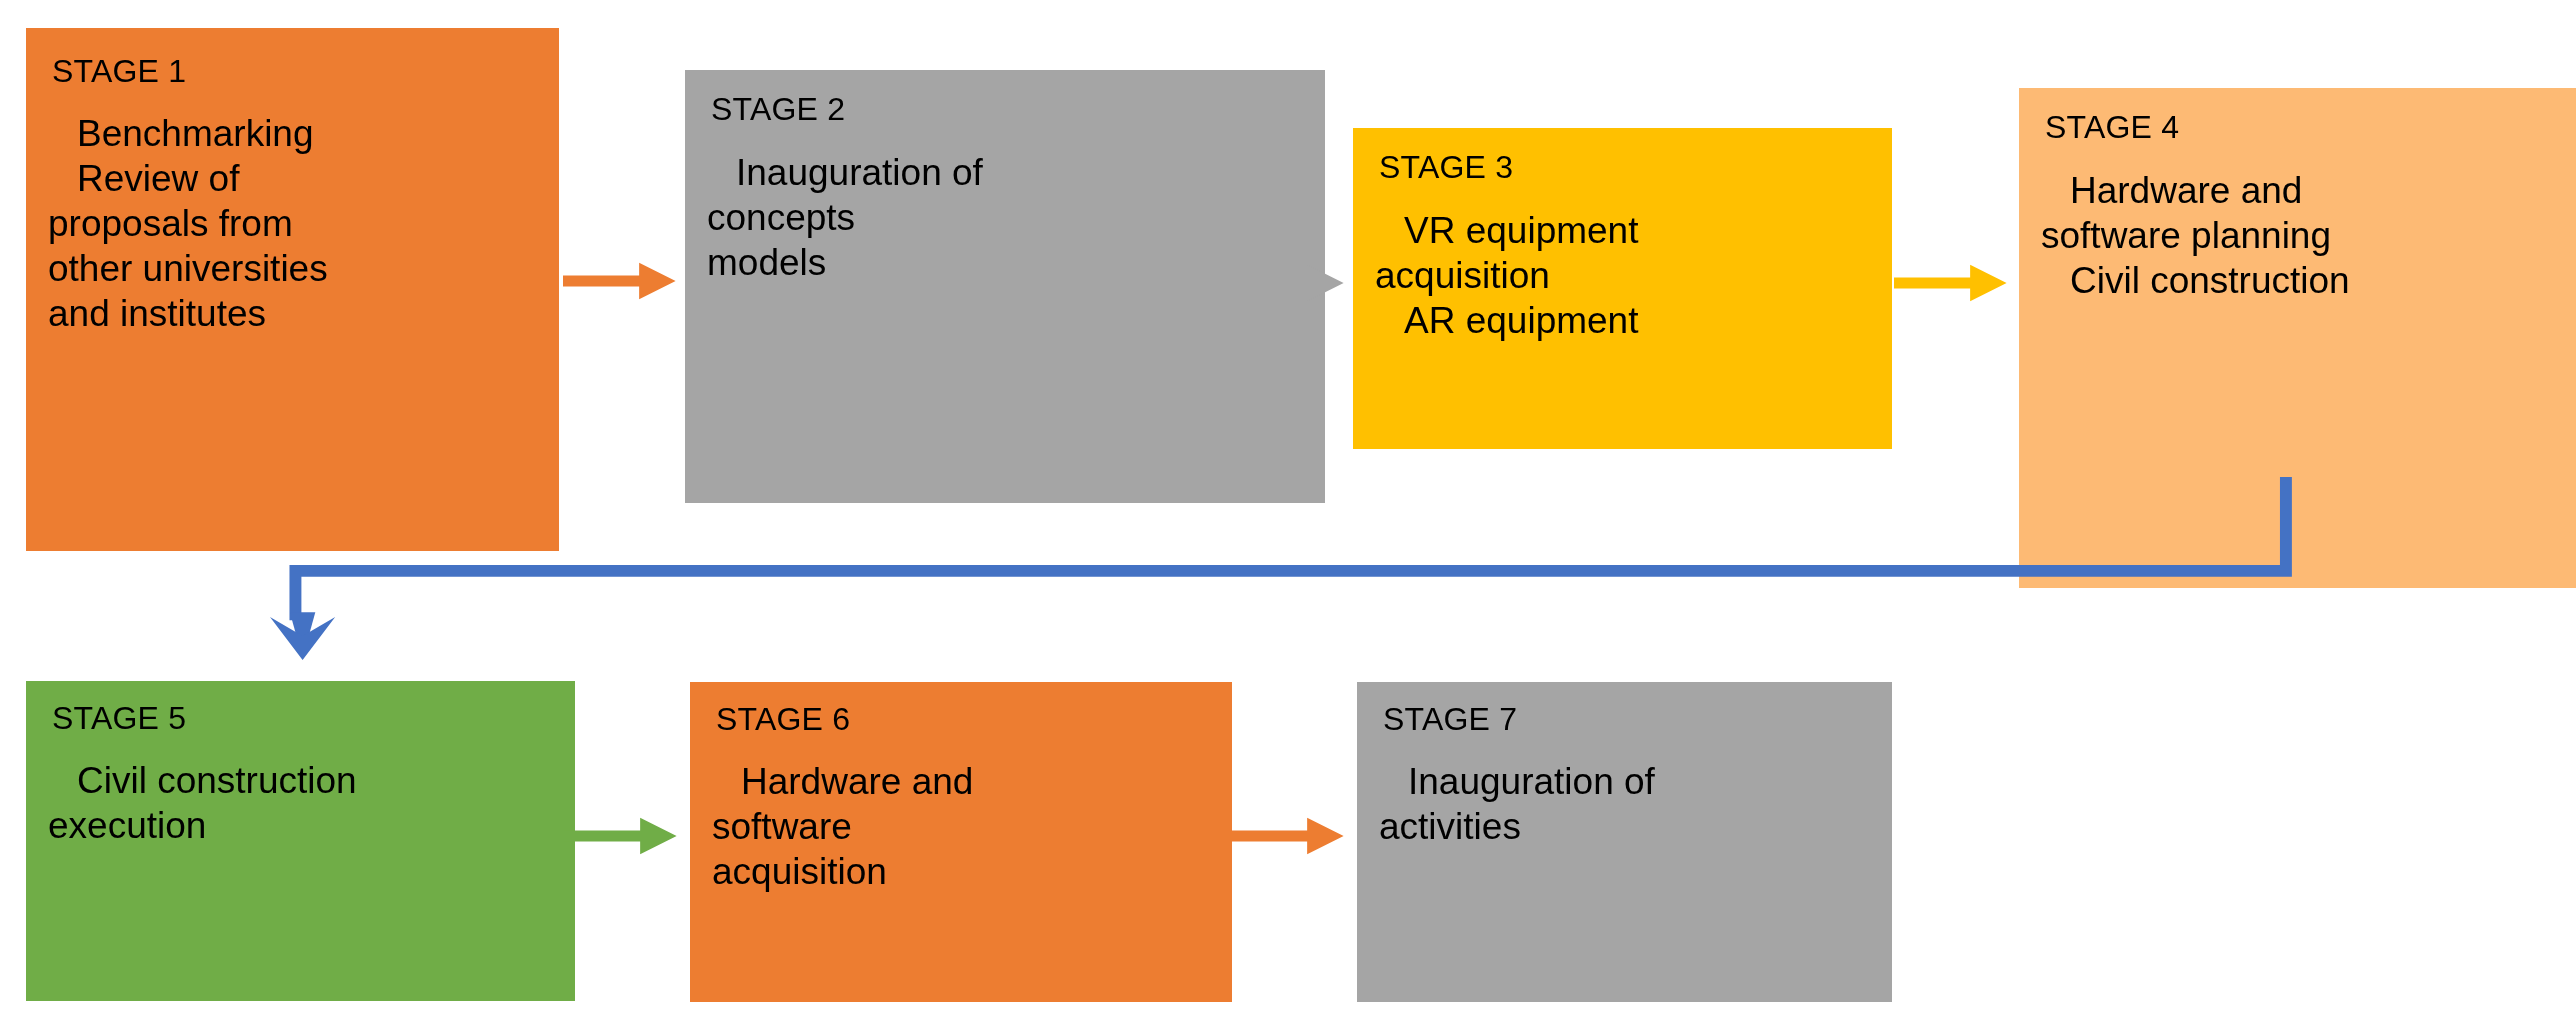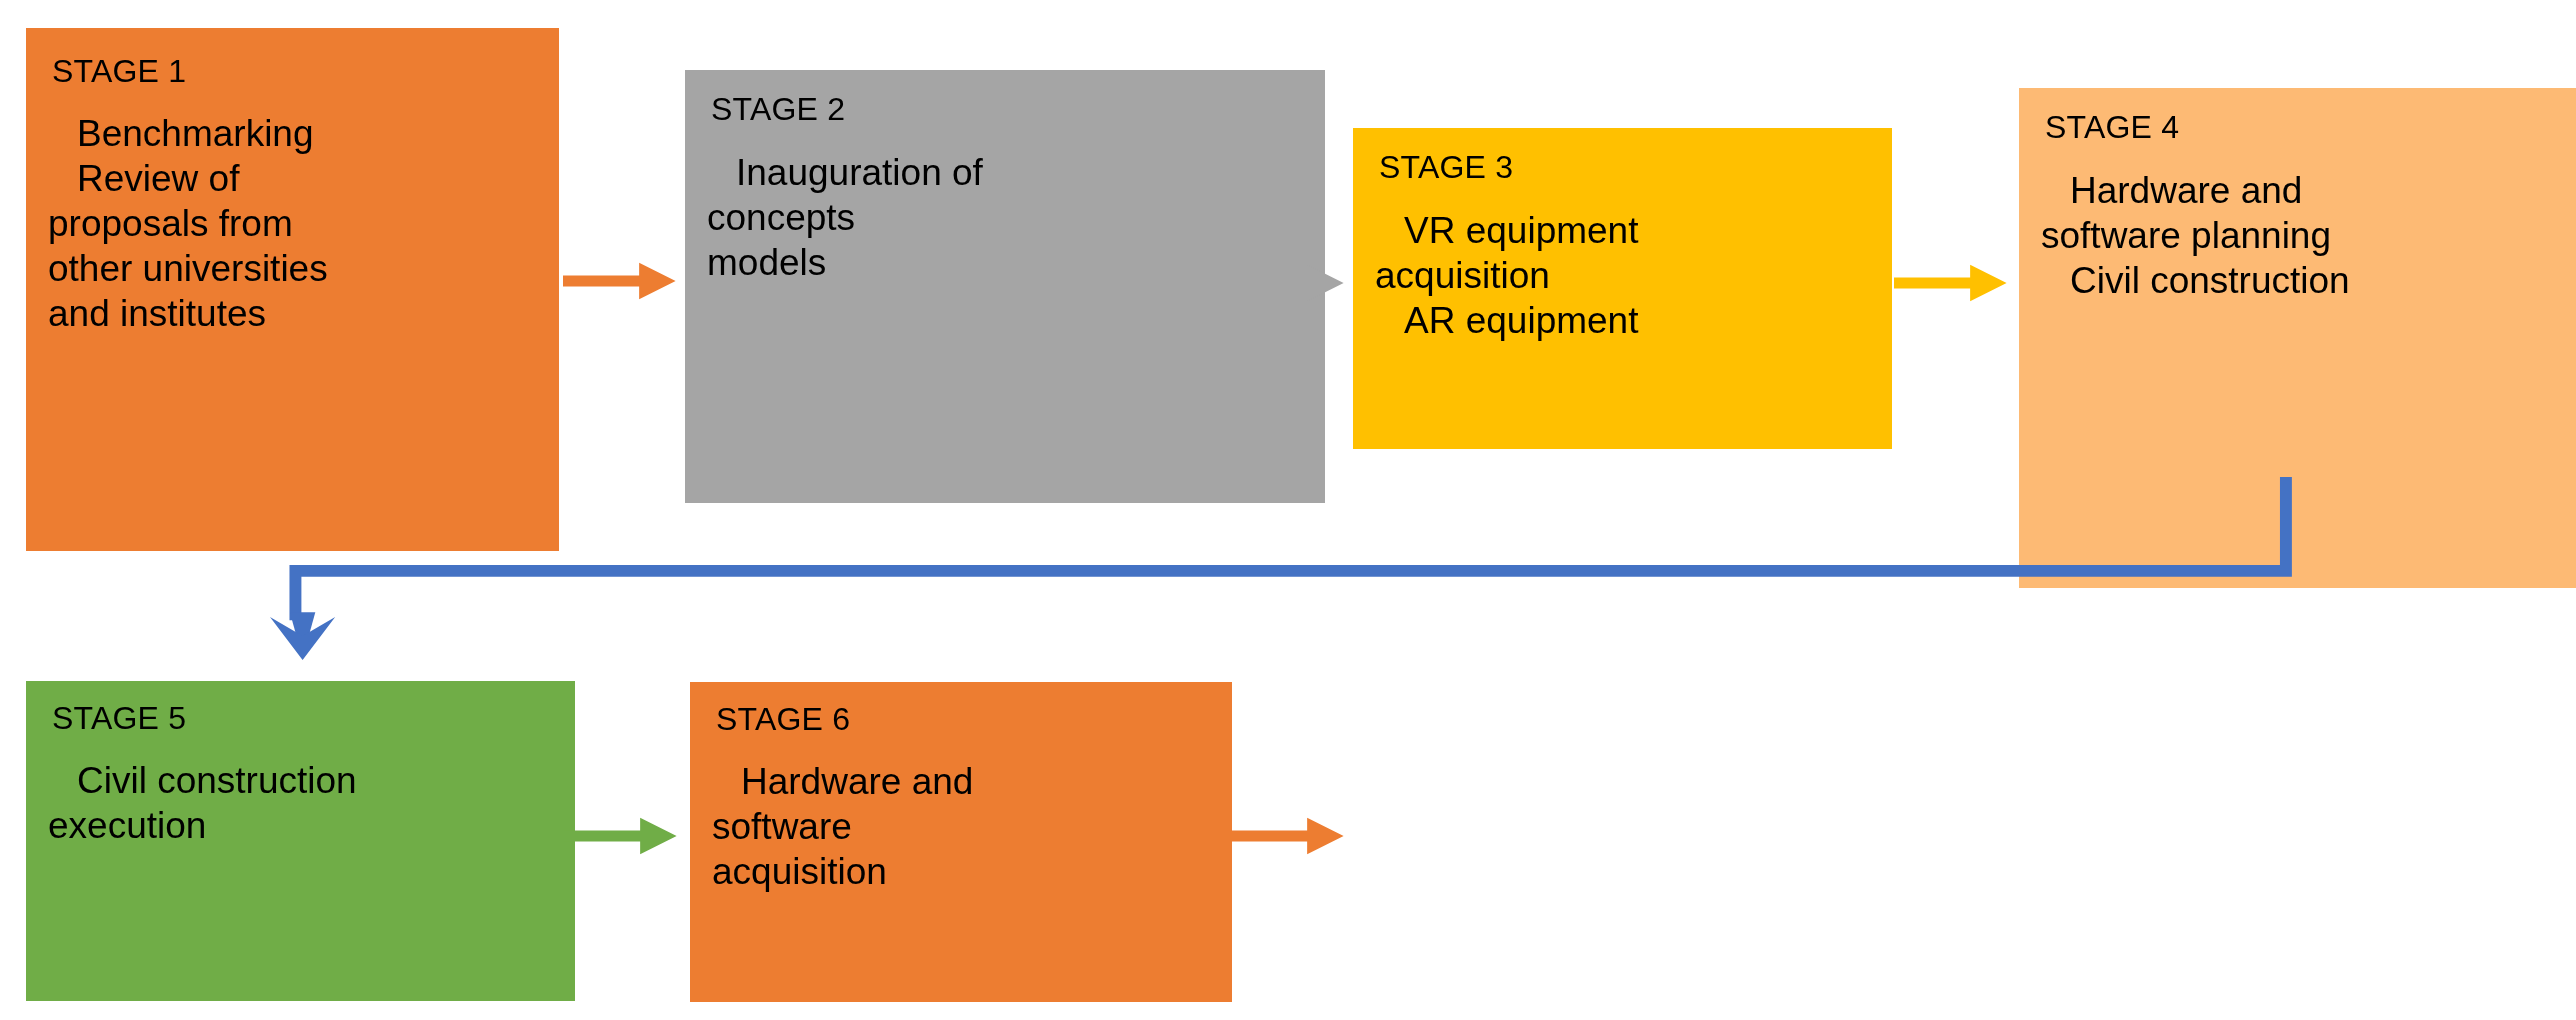--- a/index.html
+++ b/index.html
@@ -138,15 +138,22 @@
       <div>acquisition</div>
     </div>
   </div>
 
   <div class="arrow" style="left:1231px; top:813px; width:115px; height:46px;">
     <svg width="115" height="46" viewBox="0 0 145 58">
       <path d="M0 22 H96 V6 L142 29 L96 52 V36 H0 Z" fill="#ED7D31"></path>
     </svg>
   </div>
 
+  <div class="stage-box" style="left:1357px; top:674px; width:535px; height:320px; background:#A5A5A5;">
+    <div class="stage-label" style="left:26px; top:17.5px;">STAGE 7</div>
+    <div class="stage-body" style="left:22px; top:77px; width:501px;">
+      <div class="bullet-line">Inauguration of</div>
+      <div>activities</div>
+    </div>
+  </div>
 
 </div>
 
 
 </body></html>

